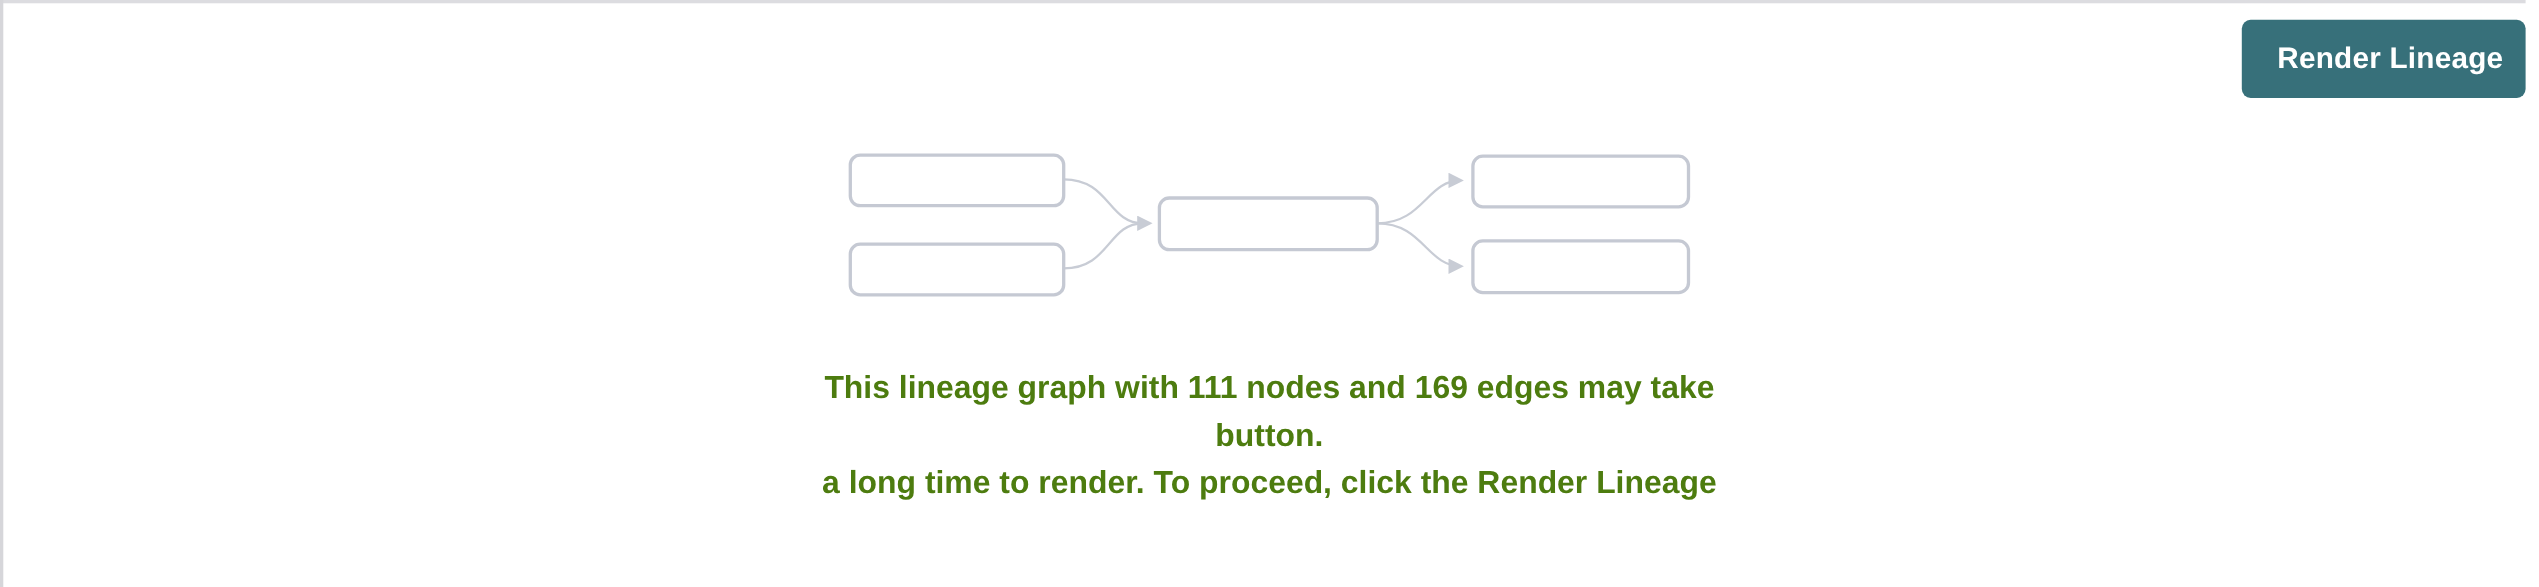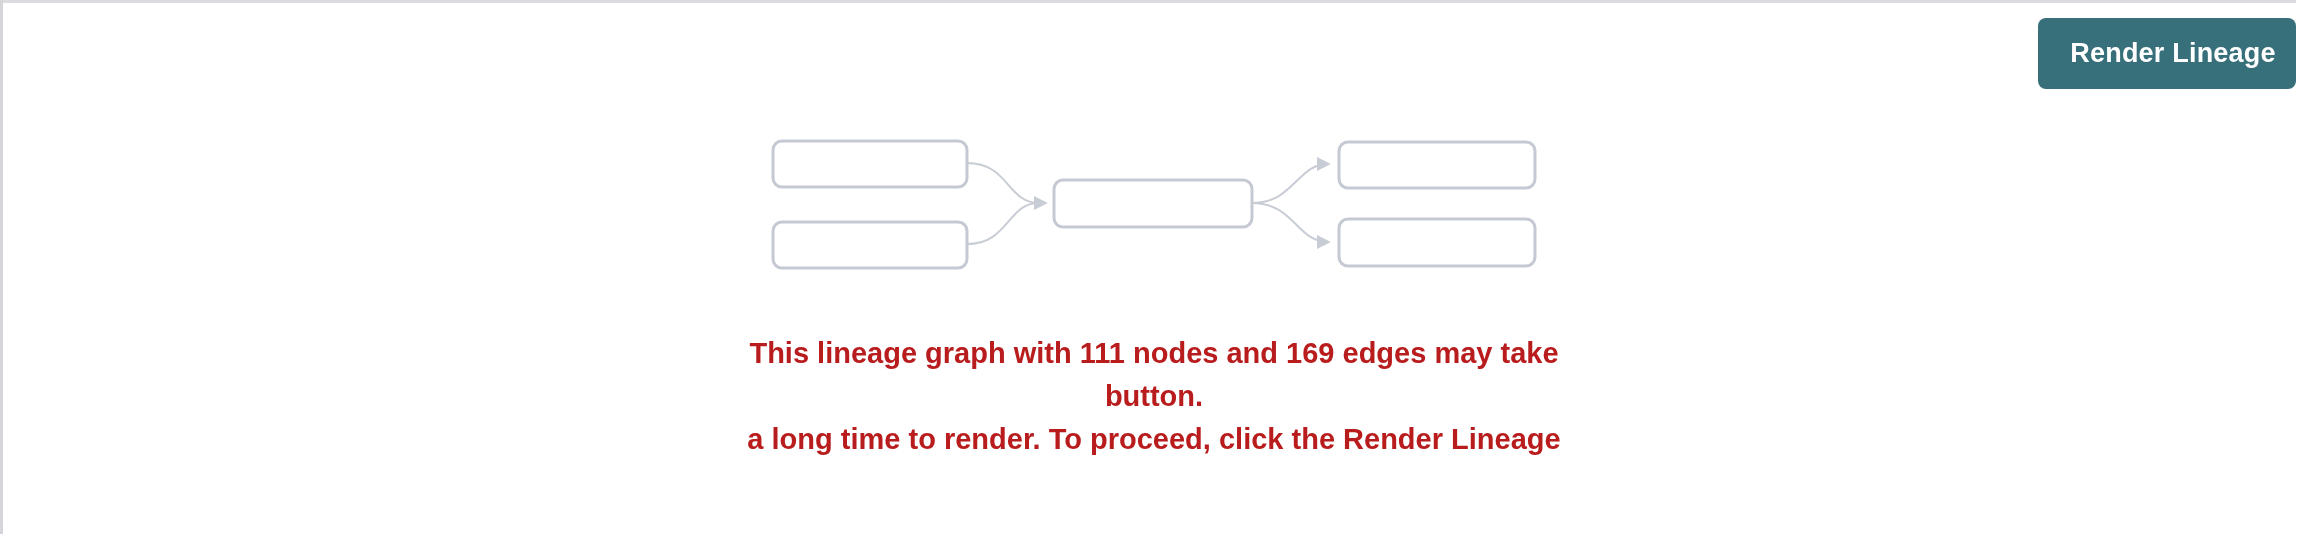--- a/index.html
+++ b/index.html
@@ -58,21 +58,21 @@
   .placeholder-svg {
     margin-top: 130px;
     width: 770px;
     height: 140px;
     display: block;
   }
 
   .message {
     margin-top: 62px;
     text-align: center;
-    color: #b91c1c;
+    color: #4d7c0f;
     font-size: 29px;
     font-weight: 700;
     line-height: 43px;
   }
   .message .line { white-space: nowrap; }
 </style>
 </head>
 <body>
 
 <div class="screen">

